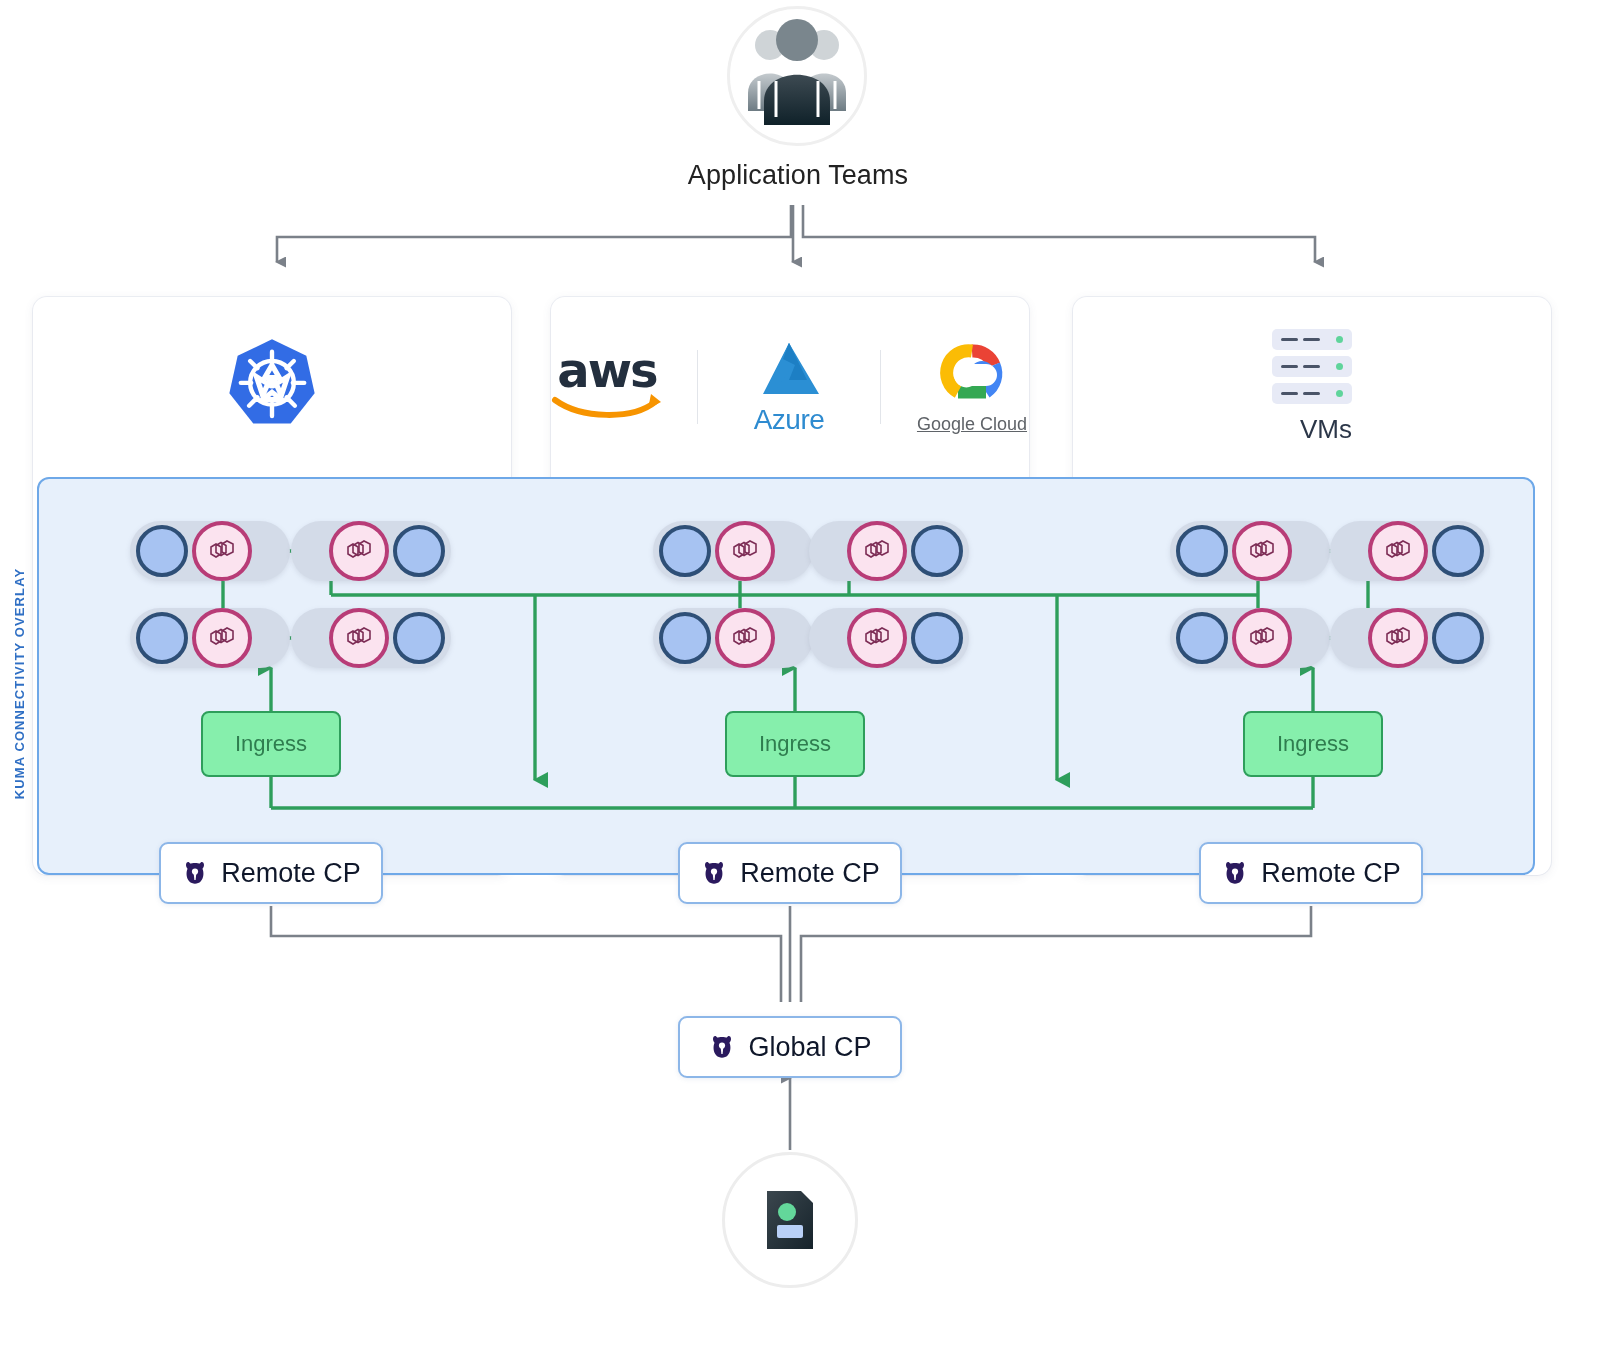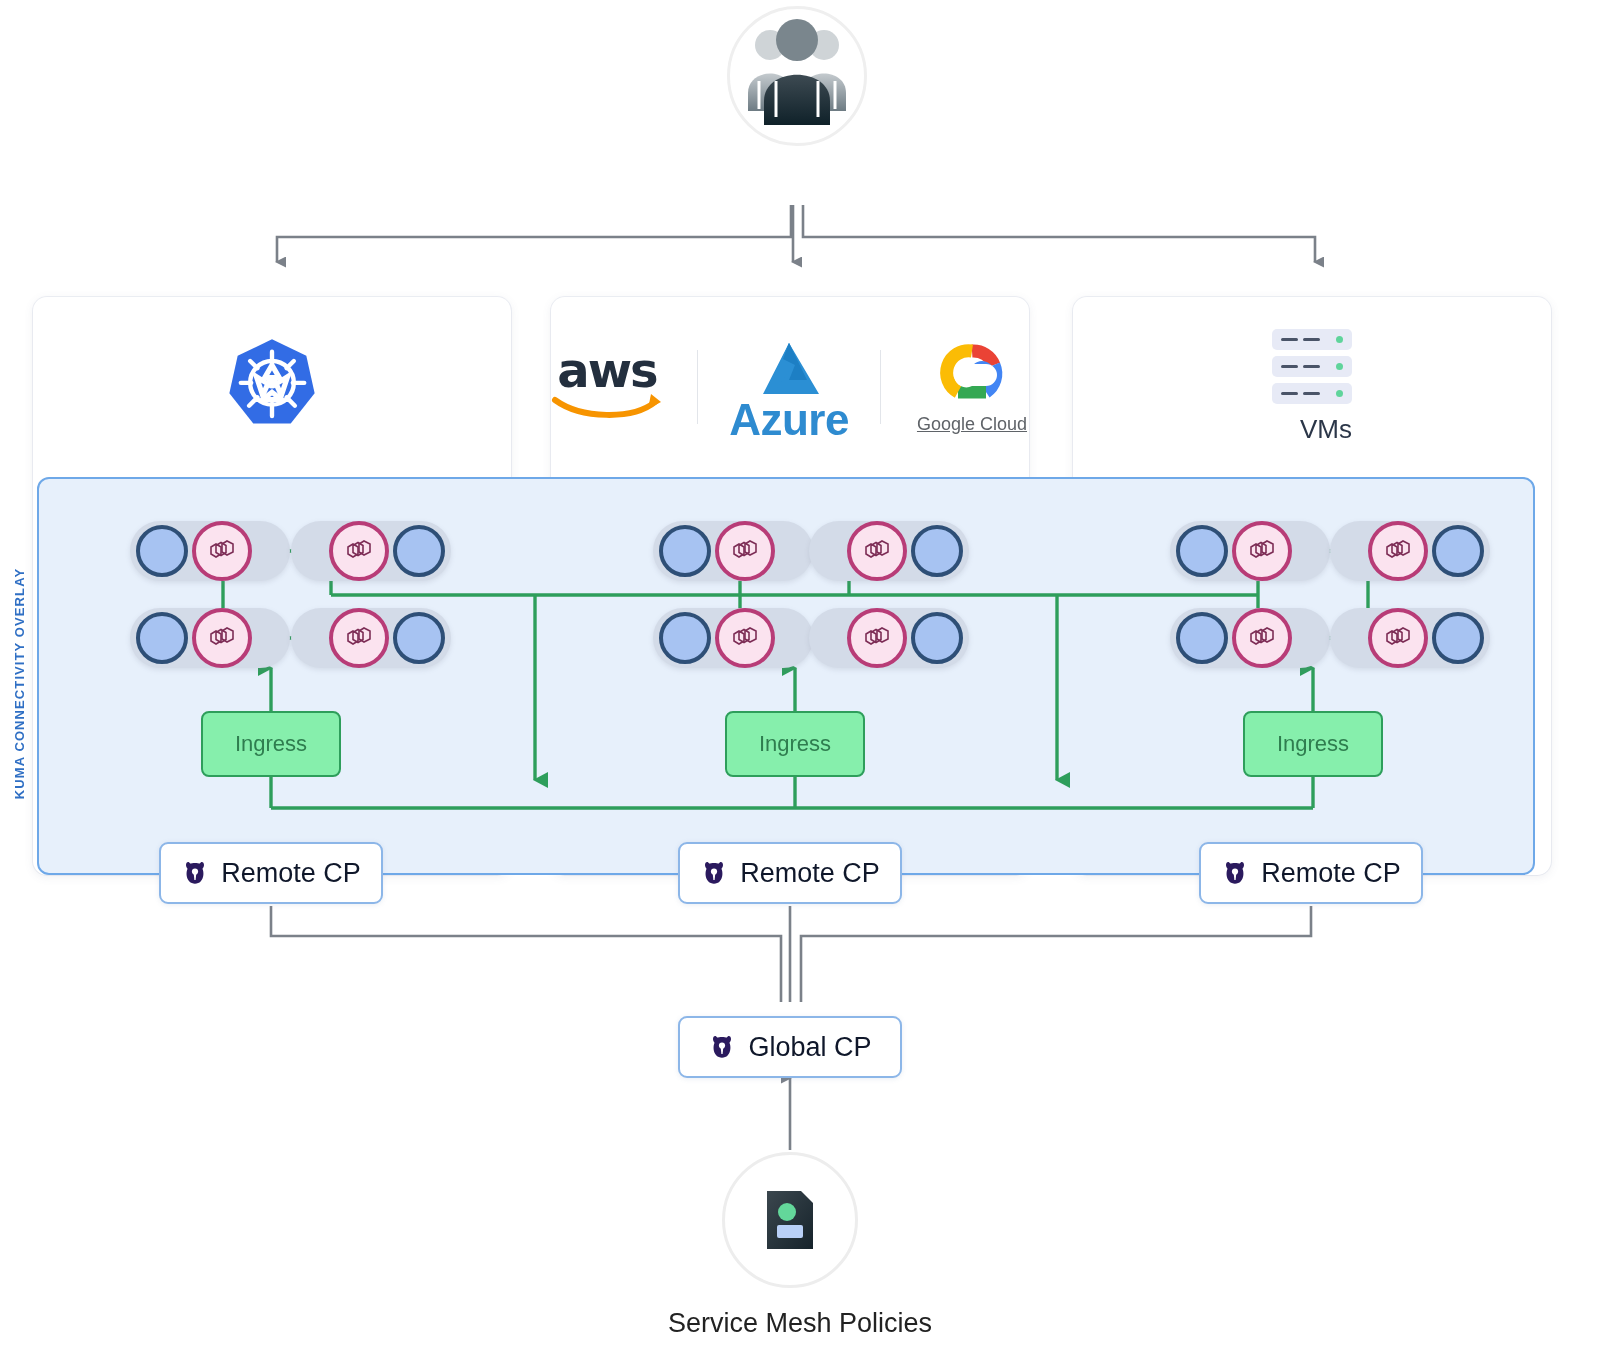--- a/index.html
+++ b/index.html
@@ -34,21 +34,21 @@
     display:flex;align-items:center;justify-content:center;}
 
   
   .cloudrow{display:flex;align-items:center;gap:5px;}
   .cloudsep{width:1px;height:74px;background:#e2e5ea;margin:0 26px;}
 
   .aws-wrap{width:118px;text-align:center;}
   .aws-word{font-size:48px;font-weight:700;color:#232f3e;letter-spacing:-2px;
             line-height:40px;font-family:"DejaVu Sans",sans-serif;}
   .azure-wrap{width:120px;text-align:center;}
-  .azure-word{font-size:44px;color:#2e8bd0;letter-spacing:-.5px;line-height:30px;margin-top:2px;font-weight:bold;}
+  .azure-word{font-size:28px;color:#2e8bd0;letter-spacing:-.5px;line-height:30px;margin-top:2px;}
   .gcp-wrap{width:120px;text-align:center;}
   .gcp-word{font-size:18px;color:#5f6368;letter-spacing:0px;margin-top:4px;text-decoration:underline;}
 
   .vms-wrap{text-align:right;}
   .vms-word{font-size:26px;color:#2b3648;margin-top:10px;}
   .vm-bar{width:80px;height:21px;border-radius:5px;background:#e7eaf6;
     margin:0 auto 6px auto;position:relative;}
   .vm-bar .d1,.vm-bar .d2{position:absolute;top:9px;height:3px;border-radius:2px;background:#4a5468;}
   .vm-bar .d1{left:9px;width:17px;}
   .vm-bar .d2{left:31px;width:17px;}
@@ -489,29 +489,29 @@
       <circle cx="67" cy="31" r="21" fill="#7a868d"></circle>
       <path d="M34 92 C34 57 100 57 100 92 L100 116 L34 116 Z" fill="url(#gdark)"></path>
       <g stroke="#ffffff" stroke-width="3">
         <line x1="46" y1="72" x2="46" y2="108"></line>
         <line x1="88" y1="72" x2="88" y2="108"></line>
         <line x1="29" y1="72" x2="29" y2="100"></line>
         <line x1="105" y1="72" x2="105" y2="100"></line>
       </g>
     </svg>
   </div>
+  <div class="abs" id="app-teams-label">Application Teams</div>
 
   <div class="abs" id="policies-icon">
     <svg width="130" height="130" viewBox="0 0 130 130">
       <defs>
         <linearGradient id="gdoc" x1="0" y1="0" x2="1" y2="1">
           <stop offset="0" stop-color="#3b474e"></stop>
             <stop offset="1" stop-color="#16232b"></stop>
         </linearGradient>
       </defs>
       <path d="M42 36 L76 36 L88 48 L88 94 L42 94 Z" fill="url(#gdoc)"></path>
       <circle cx="62" cy="57" r="9" fill="#63d79a"></circle>
       <rect x="52" y="70" width="26" height="13" rx="2" fill="#b9d0f7"></rect>
     </svg>
   </div>
-  <div class="abs" id="policies-label">Service Mesh Policies</div>
 
 </div>
 
 </body></html>

